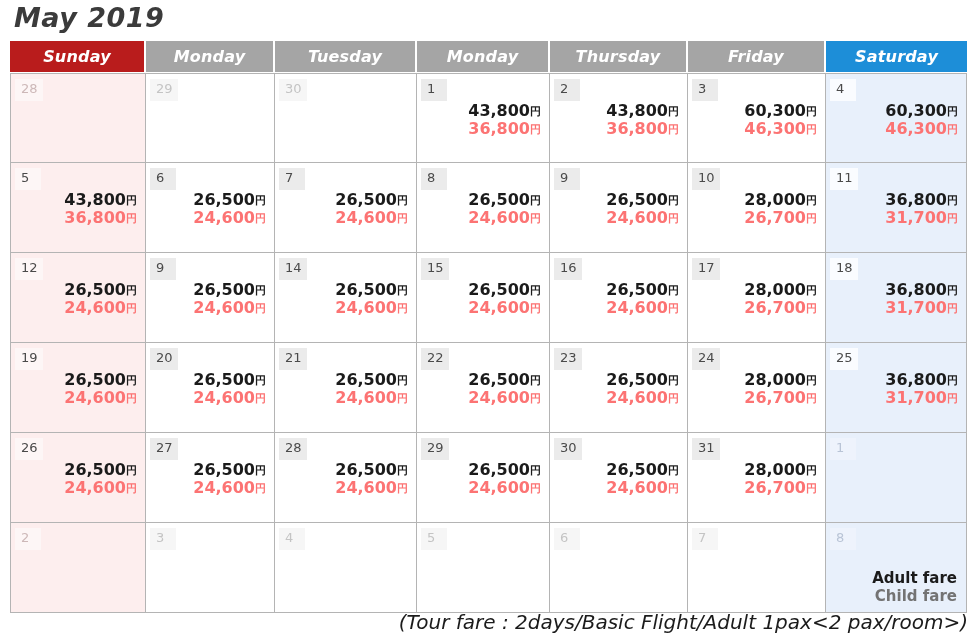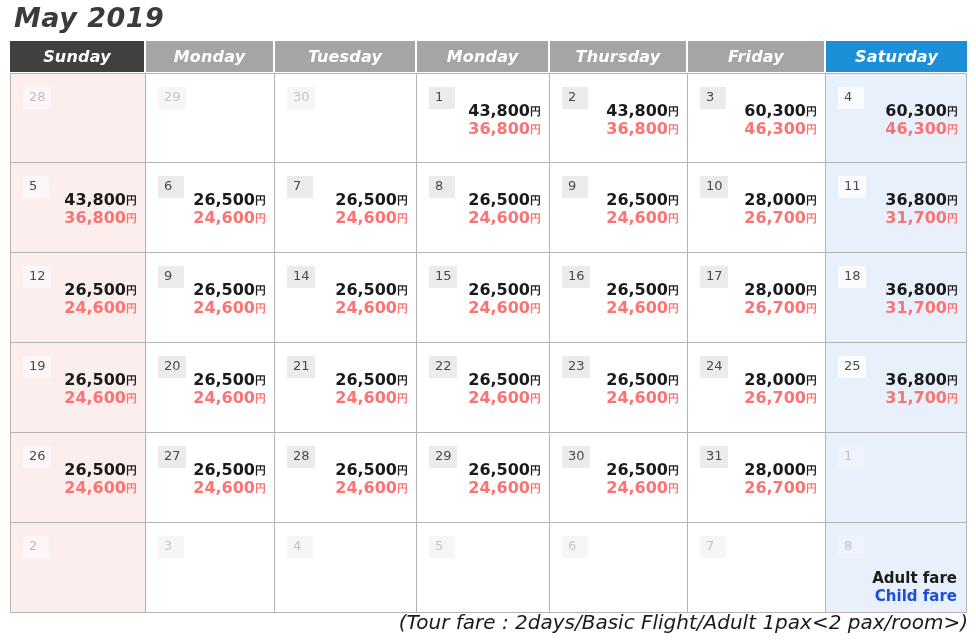--- a/index.html
+++ b/index.html
@@ -54,32 +54,32 @@
     font-style: italic;
     font-weight: bold;
     color: #ffffff;
     text-align: center;
     vertical-align: middle;
     background: #a5a5a5;
     border-right: 2px solid #ffffff;
     border-bottom: 1px solid #ffffff;
     letter-spacing: 0.2px;
   }
-  thead th.sun { background: #404040; }
+  thead th.sun { background: #b91c1c; }
   thead th.sat { background: #1d8ed8; border-right: none; margin-left: 48px; }
   thead th:last-child { border-right: none; }
 
   
   tbody td {
     height: 90px;
     vertical-align: top;
     background: #ffffff;
     border-right: 1px solid #b4b4b4;
     border-bottom: 1px solid #b4b4b4;
-    padding: 12px;
+    padding: 4px;
     position: relative;
   }
   tbody tr:first-child td { border-top: 1px solid #b4b4b4; }
   tbody td:first-child { border-left: 1px solid #b4b4b4; }
   tbody td.sun { background: #fdeeee; }
   tbody td.sat { background: #e8f0fb; }
 
   .daynum {
     display: inline-block;
     min-width: 26px;
@@ -120,21 +120,21 @@
     bottom: 6px;
     text-align: right;
     line-height: 1.25;
   }
   .legend .lg {
     font-size: 15px;
     font-weight: bold;
     white-space: nowrap;
   }
   .legend .lg.adult { color: #1b1b1b; }
-  .legend .lg.child { color: #1d4ed8; }
+  .legend .lg.child { color: #737373; }
 
   
   .note-left {
     position: absolute;
     left: 10px; bottom: 6px;
     font-size: 15px;
     color: #fe0000;
     white-space: nowrap;
   }
   .note-right {

